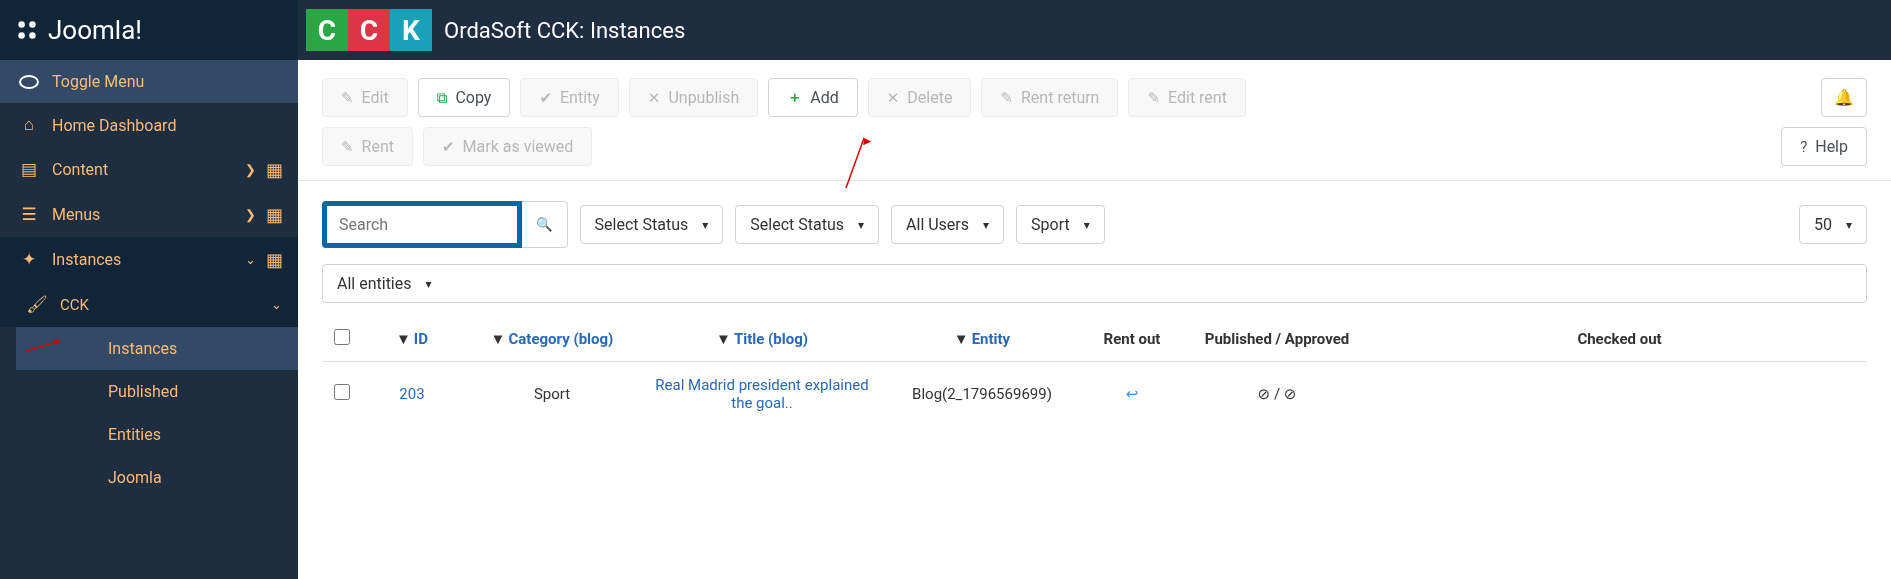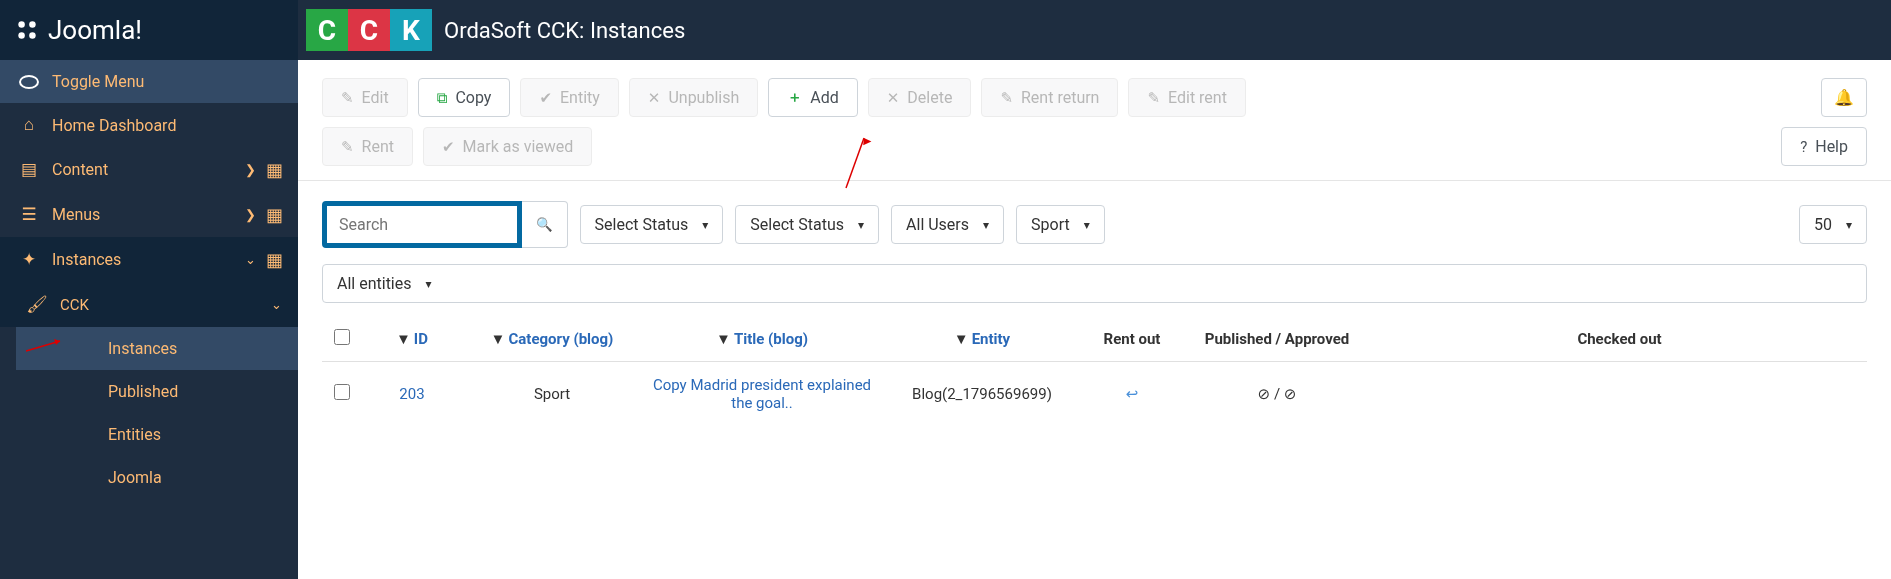--- a/index.html
+++ b/index.html
@@ -254,21 +254,21 @@
             <th class="center" style="width:100px">Rent out</th>
             <th class="center" style="width:190px">Published / Approved</th>
             <th class="center">Checked out</th>
           </tr>
         </thead>
         <tbody>
           <tr>
             <td class="center"><input type="checkbox" class="cb" style=""></td>
             <td class="center"><a href="#">203</a></td>
             <td class="center">Sport</td>
-            <td class="center"><a href="#">Copy Madrid president explained the goal..</a></td>
+            <td class="center"><a href="#">Real Madrid president explained the goal..</a></td>
             <td class="center">Blog(2_1796569699)</td>
             <td class="center"><span style="color:#4a90d9">↩</span></td>
             <td class="center">⊘ / ⊘</td>
             <td></td>
           </tr>
         </tbody>
       </table>
     </div>
 
   </div>

